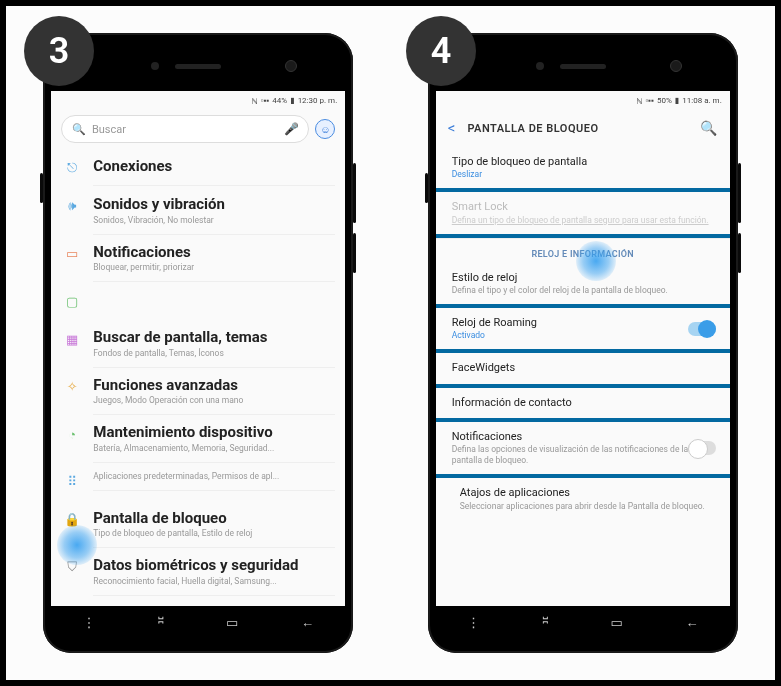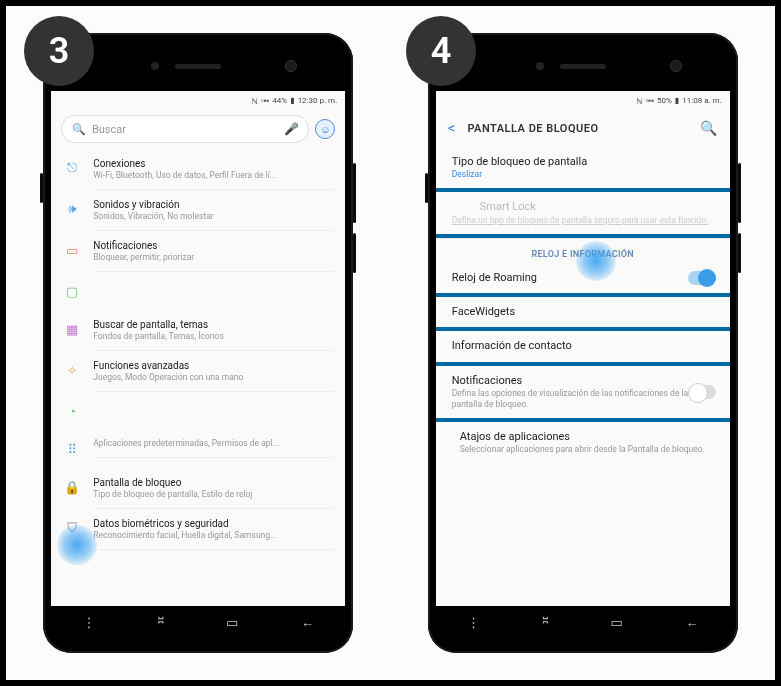--- a/index.html
+++ b/index.html
@@ -23,36 +23,36 @@
 
 .search-row { display: flex; align-items: center; padding: 6px 10px; gap: 6px; background: #fafafa; }
 .search-box { flex: 1; height: 28px; border: 1px solid #ddd; border-radius: 18px; display: flex; align-items: center; padding: 0 10px; color: #999; font-size: 11px; gap: 6px; background: #fff; }
 .mic { width: 14px; text-align: center; color: #777; font-size: 12px; }
 .avatar { width: 20px; height: 20px; border-radius: 50%; background: #e7f0ff; border: 1px solid #4a8ce0; display: flex; align-items: center; justify-content: center; font-size: 10px; color: #3a7cd8; }
 
 .list { flex: 1; overflow: hidden; }
 .row { display: flex; padding: 8px 10px 8px 10px; gap: 10px; align-items: flex-start; }
 .row-icon { width: 22px; height: 22px; display: flex; align-items: center; justify-content: center; flex-shrink: 0; font-size: 13px; }
 .row-text { flex: 1; min-width: 0; border-bottom: 1px solid #eee; padding-bottom: 8px; margin-bottom: -8px; }
-.row-title { font-size: 10px; color: #222; font-weight: 400; line-height: 1.3; }
+.row-title { font-size: 15px; color: #222; font-weight: 700; line-height: 1.3; }
 .row-sub { font-size: 8.5px; color: #999; line-height: 1.3; white-space: nowrap; overflow: hidden; text-overflow: ellipsis; }
 
 
 .page-header { display: flex; align-items: center; padding: 10px 12px; gap: 12px; background: #fafafa; }
 .back-arrow { color: #3a7cd8; font-size: 15px; }
 .page-title { flex: 1; font-size: 11px; font-weight: 600; color: #333; letter-spacing: 0.5px; }
 .search-icon-h { color: #3a7cd8; font-size: 14px; }
 
 .settings-list { flex: 1; overflow: hidden; padding: 0 0; }
 .setting { padding: 8px 16px; border-bottom: 4px solid #0369a1; position: relative; }
 .setting.noborder { border-bottom: none; margin-left: 8px; }
 .s-title { font-size: 11px; color: #222; line-height: 1.3; }
 .s-sub { font-size: 8.5px; color: #999; line-height: 1.3; }
 .s-sub.blue { color: #3a8de0; }
-.s-title.disabled { color: #bbb; margin-left: 28px; }
+.s-title.disabled { color: #bbb; }
 .s-sub.disabled { color: #ccc; text-decoration: underline; }
 
 .section-header { padding: 10px 16px 4px; font-size: 9px; font-weight: 600; color: #638ab8; letter-spacing: 0.3px; border-top: 1px solid #eee; text-align: center; }
 
 .toggle { position: absolute; right: 14px; top: 50%; transform: translateY(-50%); width: 28px; height: 14px; border-radius: 8px; }
 .toggle.on { background: #a6d4f2; }
 .toggle.on::after { content: ""; position: absolute; right: 0; top: -2px; width: 18px; height: 18px; border-radius: 50%; background: #3a9de8; }
 .toggle.off { background: #ddd; }
 .toggle.off::after { content: ""; position: absolute; left: 0; top: -2px; width: 18px; height: 18px; border-radius: 50%; background: #fff; border: 1px solid #ccc; }
 
@@ -118,21 +118,20 @@
           <span style="margin-left:auto" class="mic">🎤</span>
         </div>
         <div class="avatar">☺</div>
       </div>
 
       <div class="list">
         <div class="row">
           <div class="row-icon ic-conn">⎋</div>
           <div class="row-text">
             <div class="row-title">Conexiones</div>
-            <div class="row-sub">Wi-Fi, Bluetooth, Uso de datos, Perfil Fuera de lí...</div>
           </div>
         </div>
         <div class="row">
           <div class="row-icon ic-sound">🕪</div>
           <div class="row-text">
             <div class="row-title">Sonidos y vibración</div>
             <div class="row-sub">Sonidos, Vibración, No molestar</div>
           </div>
         </div>
         <div class="row">
@@ -154,20 +153,24 @@
         </div>
         <div class="row">
           <div class="row-icon ic-adv">✧</div>
           <div class="row-text">
             <div class="row-title">Funciones avanzadas</div>
             <div class="row-sub">Juegos, Modo Operación con una mano</div>
           </div>
         </div>
         <div class="row">
           <div class="row-icon ic-maint">◔</div>
+          <div class="row-text">
+            <div class="row-title">Mantenimiento dispositivo</div>
+            <div class="row-sub">Batería, Almacenamiento, Memoria, Seguridad...</div>
+          </div>
         </div>
         <div class="row">
           <div class="row-icon ic-apps">⠿</div>
           <div class="row-text">
             <div class="row-sub">Aplicaciones predeterminadas, Permisos de apl...</div>
           </div>
         </div>
         <div class="row">
           <div class="row-icon ic-lock">🔒</div>
           <div class="row-text">
@@ -228,23 +231,28 @@
           <div class="s-sub blue">Deslizar</div>
         </div>
 
         <div class="setting">
           <div class="s-title disabled">Smart Lock</div>
           <div class="s-sub disabled">Defina un tipo de bloqueo de pantalla seguro para usar esta función.</div>
         </div>
 
         <div class="section-header">RELOJ E INFORMACIÓN</div>
 
+        <div class="setting">
+          <div class="s-title">Estilo de reloj</div>
+          <div class="s-sub">Defina el tipo y el color del reloj de la pantalla de bloqueo.</div>
+        </div>
 
         <div class="setting">
           <div class="s-title">Reloj de Roaming</div>
+          <div class="s-sub blue">Activado</div>
           <div class="toggle on"></div>
         </div>
 
         <div class="setting">
           <div class="s-title">FaceWidgets</div>
         </div>
 
         <div class="setting">
           <div class="s-title">Información de contacto</div>
         </div>

